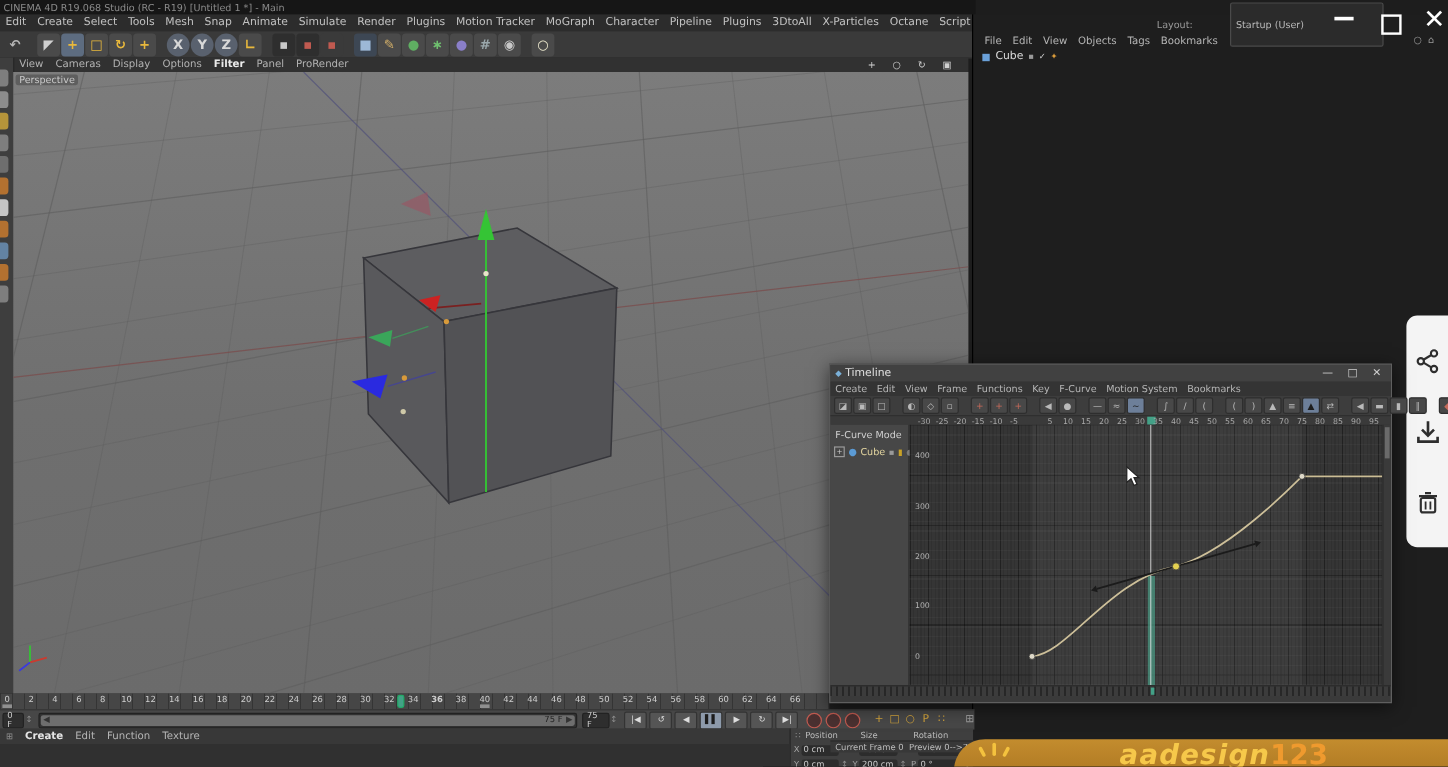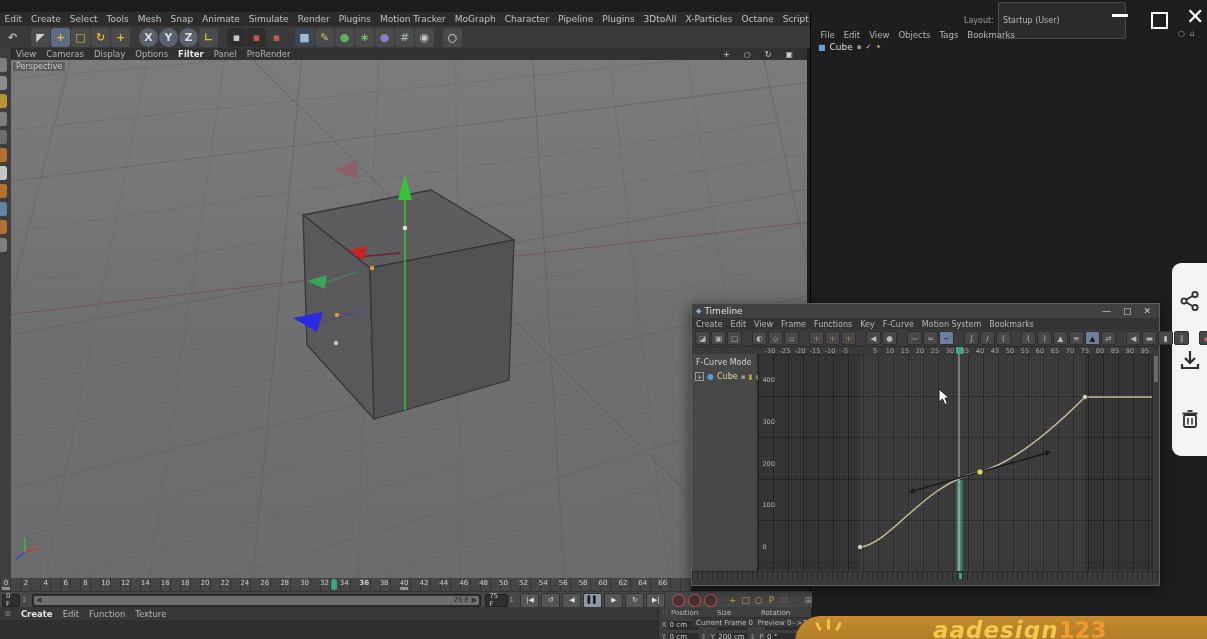--- a/index.html
+++ b/index.html
@@ -21,21 +21,21 @@
   #vpmenu{left:11px;top:48px;width:796px;height:12px;background:#313131;display:flex;align-items:center;
           font-size:8.5px;color:#b2b2b2;}
   #vpmenu span{padding:0 5px;}
   #vpmenu span:nth-child(5){color:#eaeaea;font-weight:bold;}
   #vpnav{position:absolute;right:4px;top:0;height:12px;display:flex;gap:4px;align-items:center;color:#cfcfcf;font-size:8px;}
   #leftstrip{left:0;top:48px;width:11px;height:530px;background:#3e3e3e;border-right:1px solid #242424;overflow:hidden;}
   #viewport{left:11px;top:60px;width:796px;height:518px;background:linear-gradient(#7c7c7c,#6f6f6f 55%,#6b6b6b);overflow:hidden;}
   #vplabel{left:2px;top:2px;font-size:8px;color:#c9c9c9;background:rgba(40,40,40,.35);padding:0 3px;border-radius:2px;}
   
   #rightpanel{left:810px;top:12px;width:397px;height:627px;background:#1e1e1e;border-left:1px solid #000;}
-  #layoutrow{left:812px;top:12px;width:341px;height:16px;display:flex;align-items:center;font-size:8px;color:#9a9a9a;}
+  #layoutrow{left:812px;top:12px;width:341px;height:16px;display:flex;align-items:center;font-size:8px;color:#9a9a9a;justify-content:space-between;}
   #layoutdd{margin-left:4px;background:#2b2b2b;border:1px solid #4a4a4a;border-radius:2px;height:11px;
             width:118px;display:flex;align-items:center;padding:12px 4px;color:#b9b9b9;}
   #ommenu{left:816px;top:29px;width:391px;height:12px;display:flex;align-items:center;font-size:8.5px;color:#b5b5b5;}
   #ommenu span{padding:0 4.5px;}
   #omobj{left:818px;top:41px;width:380px;height:12px;display:flex;align-items:center;gap:4px;font-size:9px;color:#ddd;}
   
   #sidepanel{left:1172px;top:263px;width:35px;height:177px;background:#f4f4f4;border-radius:9px 0 0 9px;
              display:flex;flex-direction:column;align-items:center;justify-content:space-around;padding:8px 0;}
   .ovico{width:22px;height:22px;}
   #vclose{left:1186px;top:6px;font-size:22px;color:#fff;font-weight:bold;line-height:22px;}
@@ -110,20 +110,23 @@
   #bannertext .suf{color:#ef9a2e;font-style:normal;letter-spacing:0;}
   .spark{position:absolute;background:#f4c23e;border-radius:2px;}
   svg{display:block;}
   .nosel{user-select:none;}
 </style>
 </head>
 <body>
 
 <div id="stage" class="nosel">
 
+  <div id="osbar" class="abs">
+    <span>CINEMA 4D R19.068 Studio (RC - R19)  [Untitled 1 *] - Main</span>
+  </div>
 
   <div id="menubar" class="abs">
       <span>Edit</span>
       <span>Create</span>
       <span>Select</span>
       <span>Tools</span>
       <span>Mesh</span>
       <span>Snap</span>
       <span>Animate</span>
       <span>Simulate</span>

